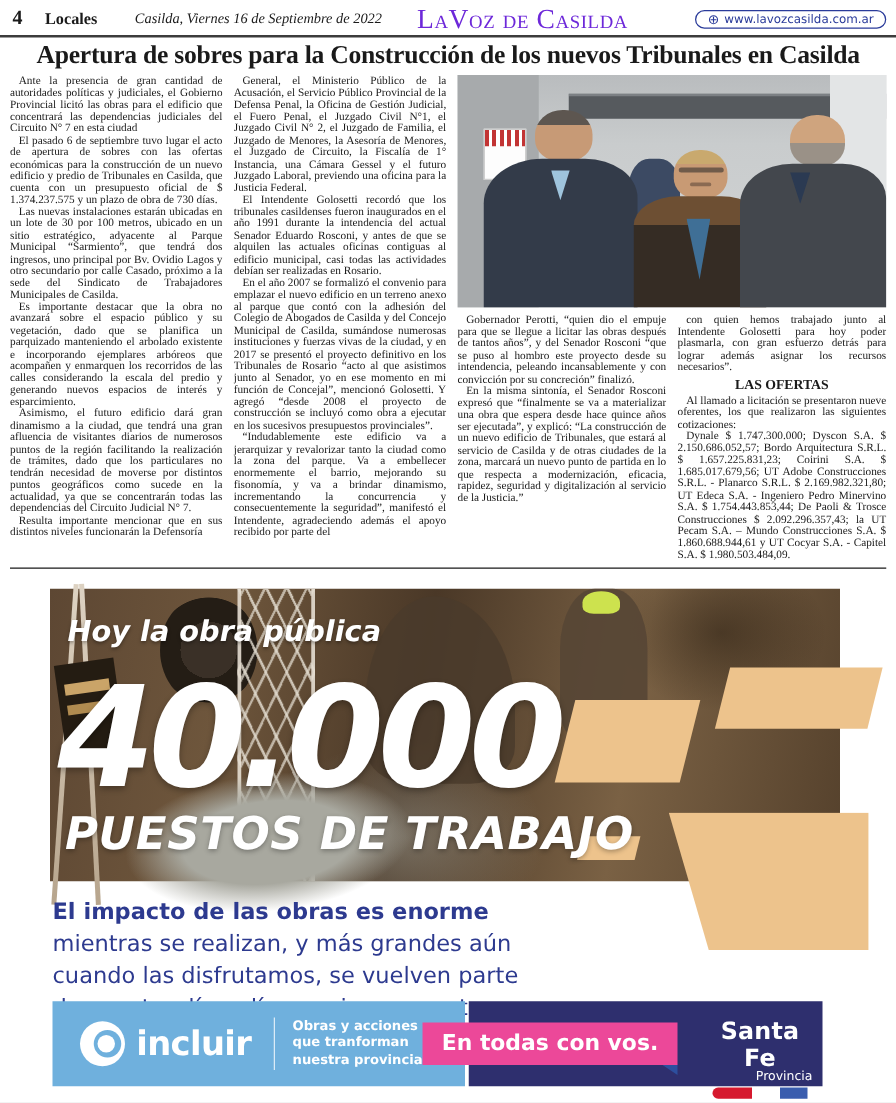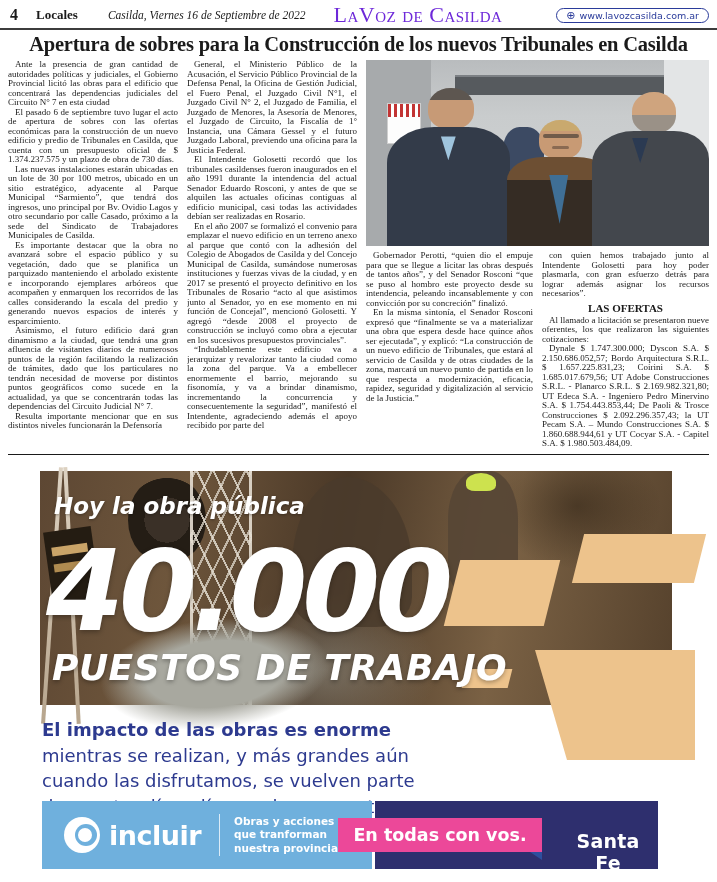--- a/index.html
+++ b/index.html
@@ -153,21 +153,21 @@
     background:#fff; border-radius:50%; }
   .brandword { color:#fff; font-size:27px; font-weight:bold; margin-left:9px; letter-spacing:-0.5px; }
   .vline { width:1px; height:42px; background:rgba(255,255,255,.75); margin:0 14px 0 18px; }
   .tagline { color:#fff; font-size:10.5px; font-weight:bold; line-height:1.3; }
   .slogan { position:absolute; left:296px; top:17px; width:204px; height:34px;
     background:#ec4899; color:#fff; display:flex; align-items:center; justify-content:center;
     font-size:17.5px; font-weight:bold; z-index:2; }
   .slogan::after { content:''; position:absolute; right:0; bottom:-8px;
     border-top:8px solid #2d4f9e; border-left:12px solid transparent; }
   .sf { position:absolute; left:522px; top:13px; width:88px; color:#fff; text-align:center; }
-  .sf .sfname { font-size:19px; font-weight:bold; letter-spacing:0.2px;margin-top:16px; }
+  .sf .sfname { font-size:19px; font-weight:bold; letter-spacing:0.2px; }
   .sf .sfsub { font-size:10px; text-align:right; margin:-2px 2px 3px 0; }
   .sf .flag { margin-left:6px; width:76px; height:9px; border-radius:5px 0 0 5px;
     background:linear-gradient(90deg,#d6192e 0 42%,#ffffff 42% 71%,#3a5dae 71% 100%); }
 </style>
 </head>
 <body>
 
 <div id="page">
 
   <div class="hdr">

